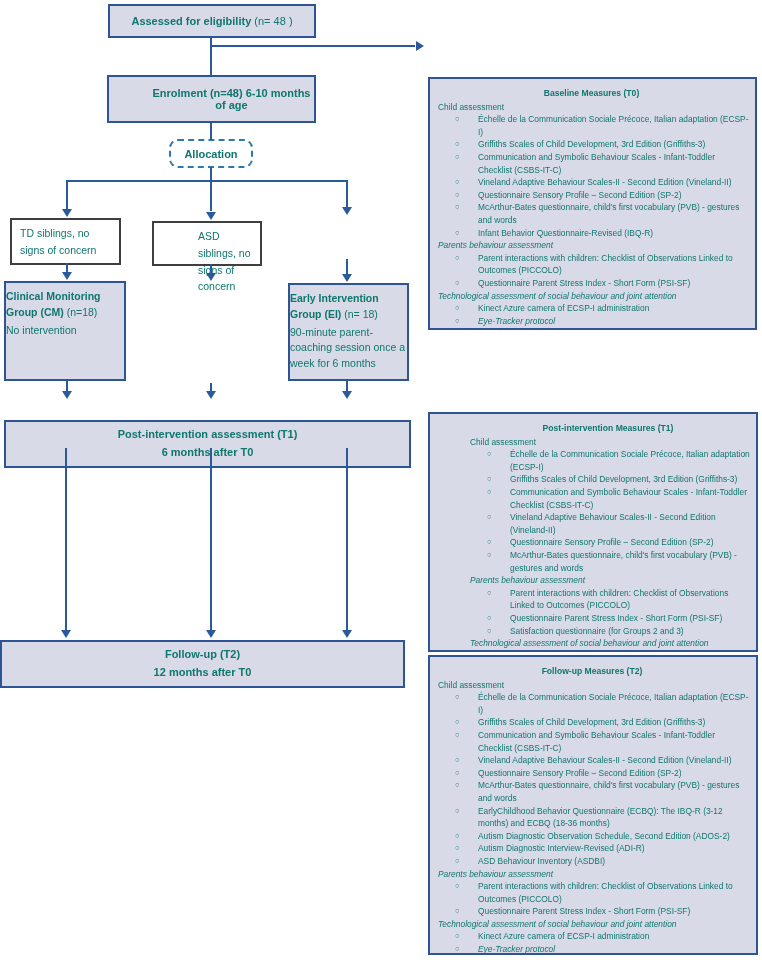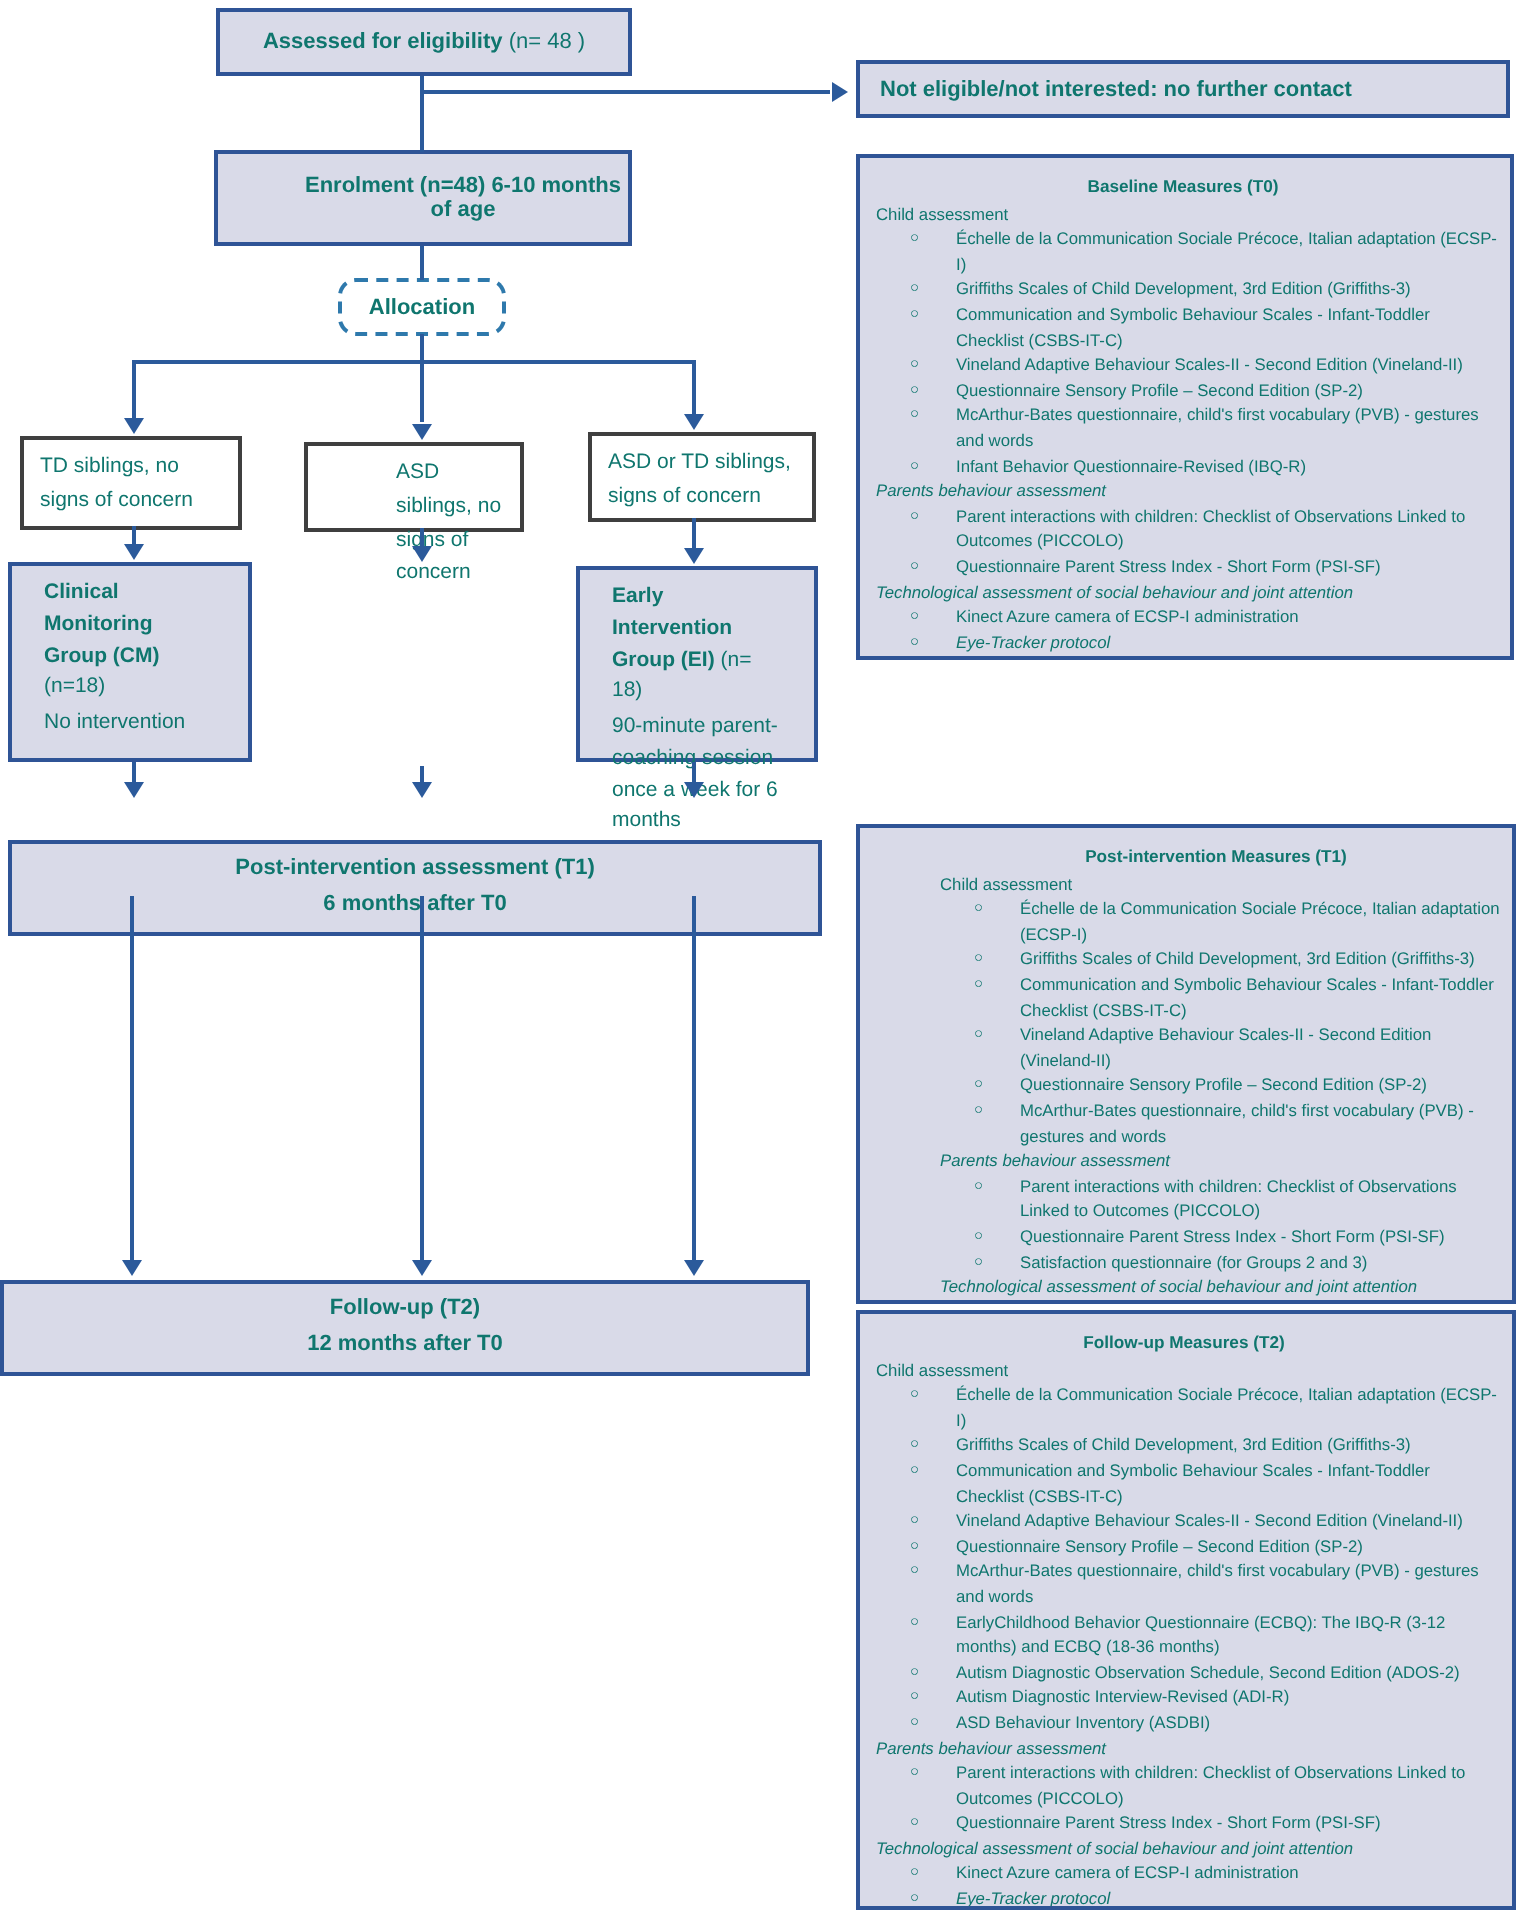--- a/index.html
+++ b/index.html
@@ -12,21 +12,21 @@
   .whitebox{background:#fff;border:2px solid var(--wborder);}
   .center{display:flex;align-items:center;justify-content:center;text-align:center;}
   .b{font-weight:bold;}
   .topbox{font-size:11px;}
   .barbox{font-size:11px;font-weight:bold;line-height:1.6;}
   .alloc{
     background:#fff;border:2px dashed var(--alloc);border-radius:9px;
     font-size:11px;font-weight:bold;
   }
   .branch{font-size:10.5px;line-height:1.6;padding:5px 8px;}
-  .group{font-size:10.5px;line-height:1.5;padding:6px 16px;}
+  .group{font-size:10.5px;line-height:1.5;padding:6px 0;}
   .group .desc{margin-top:2px;}
   .group .desc.gap{margin-top:9px;}
   .line{position:absolute;background:var(--line);}
   .arr{position:absolute;width:0;height:0;}
   .arr.d{border-left:5px solid transparent;border-right:5px solid transparent;border-top:8px solid var(--line);}
   .arr.r{border-top:5px solid transparent;border-bottom:5px solid transparent;border-left:8px solid var(--line);}
   .panel{
     position:absolute;left:428px;box-sizing:border-box;
     background:var(--fill);border:2px solid var(--border);
     font-size:8.4px;line-height:12.6px;padding:3px 6px 3px 4px;overflow:hidden;
@@ -40,40 +40,34 @@
 </style>
 </head>
 <body>
 
 <div class="canvas">
 
   <div class="box shaded center topbox" style="left:108px;top:4px;width:208px;height:34px;">
     <span><span class="b">Assessed for eligibility</span>&nbsp;<span>(n= 48 )</span></span>
   </div>
 
-  <div class="box shaded notelig" style="left:428px;top:30px;width:327px;height:29px;">
-    <span>Not eligible/not interested: no further contact</span>
-  </div>
 
   <div class="box shaded center topbox b" style="left:107px;top:75px;width:209px;height:48px;padding-left:40px;">
     <span>Enrolment (n=48) 6-10 months of age</span>
   </div>
 
   <div class="box alloc center" style="left:169px;top:139px;width:84px;height:29px;">
     <span>Allocation</span>
   </div>
 
   <div class="box whitebox branch" style="left:10px;top:218px;width:111px;height:47px;">
     <span>TD siblings, no signs of concern</span>
   </div>
   <div class="box whitebox branch" style="left:152px;top:221px;width:110px;height:45px;padding-left:44px;">
     <span>ASD siblings, no signs of concern</span>
-  </div>
-  <div class="box whitebox branch" style="left:294px;top:216px;width:114px;height:45px;">
-    <span>ASD or TD siblings, signs of concern</span>
   </div>
 
   <div class="box shaded group" style="left:4px;top:281px;width:122px;height:100px;">
     <div><span class="b">Clinical Monitoring Group (CM)</span> <span>(n=18)</span></div>
     <div class="desc">No intervention</div>
   </div>
   <div class="box shaded group" style="left:288px;top:283px;width:121px;height:98px;">
     <div><span class="b">Early Intervention Group (EI)</span> <span>(n= 18)</span></div>
     <div class="desc">90-minute parent-coaching session once a week for 6 months</div>
   </div>

